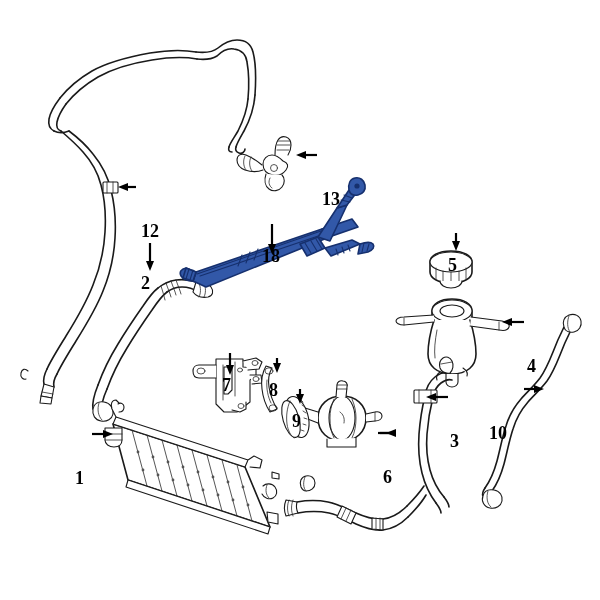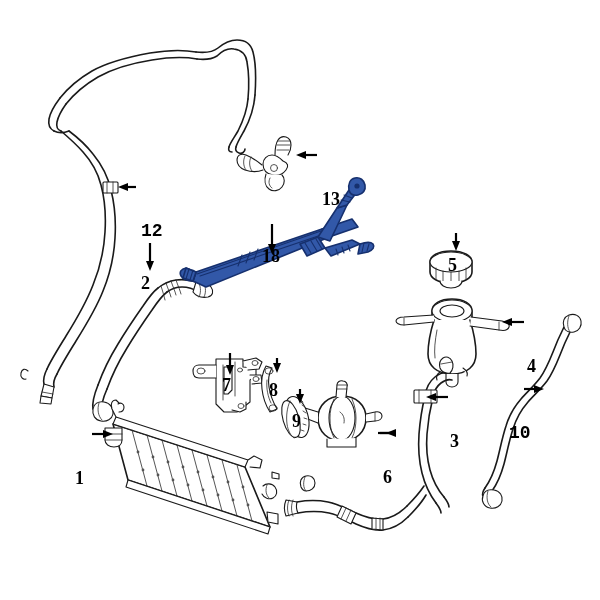--- a/index.html
+++ b/index.html
@@ -394,18 +394,18 @@
 
   <div class="callout" style="left:75px;  top:421px;">1</div>
   <div class="callout" style="left:141px; top:226px;">2</div>
   <div class="callout" style="left:450px; top:384px;">3</div>
   <div class="callout" style="left:527px; top:309px;">4</div>
   <div class="callout" style="left:448px; top:208px;">5</div>
   <div class="callout" style="left:383px; top:420px;">6</div>
   <div class="callout" style="left:222px; top:328px;">7</div>
   <div class="callout" style="left:269px; top:333px;">8</div>
   <div class="callout" style="left:292px; top:364px;">9</div>
-  <div class="callout" style="left:509px; top:376px;font-family:Liberation Mono, monospace;">10</div>
+  <div class="callout" style="left:489px; top:376px;">10</div>
   <div class="callout" style="left:262px; top:199px;">18</div>
-  <div class="callout" style="left:141px; top:174px;font-family:Liberation Mono, monospace;">12</div>
+  <div class="callout" style="left:141px; top:174px;">12</div>
   <div class="callout" style="left:322px; top:142px;">13</div>
 
 </div>
 
 </body></html>

